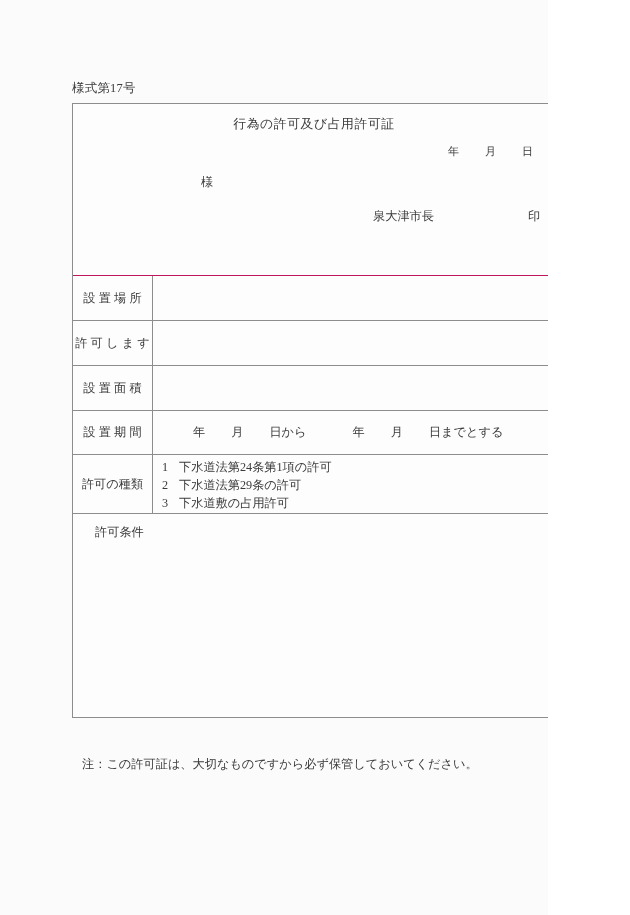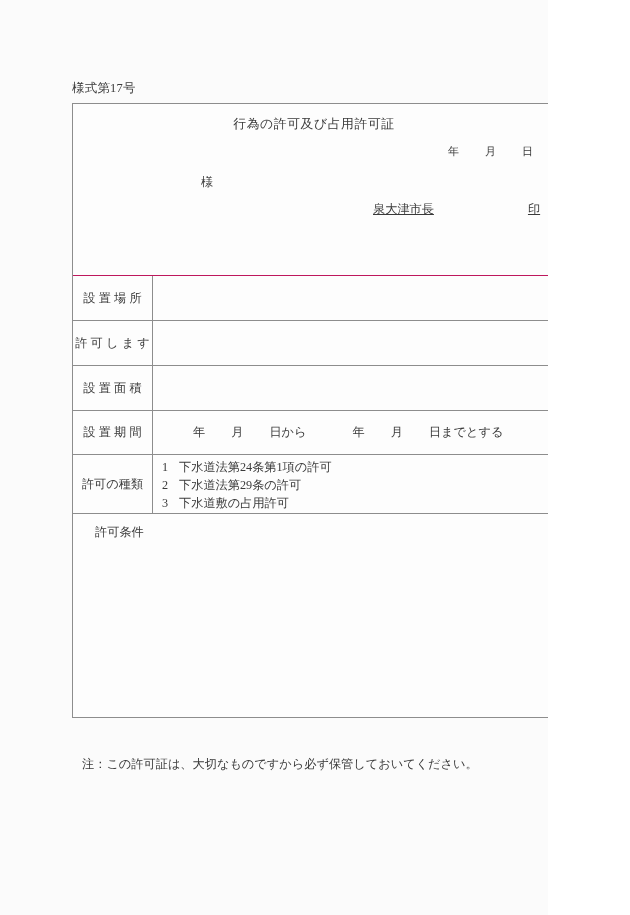--- a/index.html
+++ b/index.html
@@ -69,24 +69,23 @@
   .addressee-line {
     position: absolute;
     left: 128px;
     top: 70px;
     font-size: 12.2px;
     white-space: nowrap;
   }
   .issuer-line {
     position: absolute;
     left: 300px;
-    top: 97px;
-    font-size: 12.2px;
-    white-space: nowrap;
-    text-decoration: underline;
+    top: 104px;
+    font-size: 12.2px;
+    white-space: nowrap;
   }
   .issuer-line .seal-gap { display: inline-block; width: 94px; }
   .body-para {
     position: absolute;
     left: 18px;
     right: 12px;
     top: 125px;
     font-size: 12.2px;
     line-height: 22px;
   }

